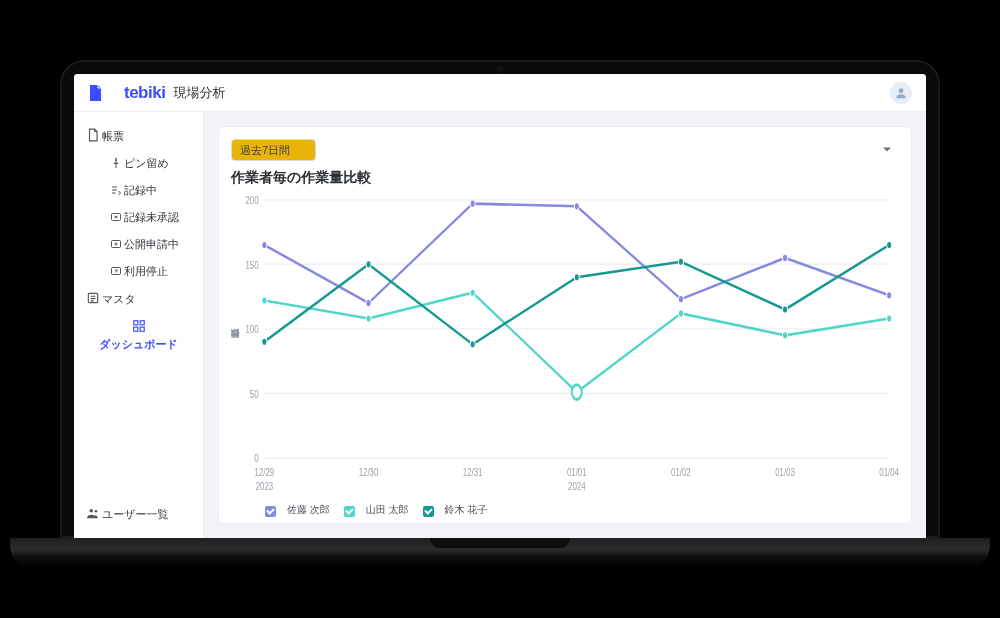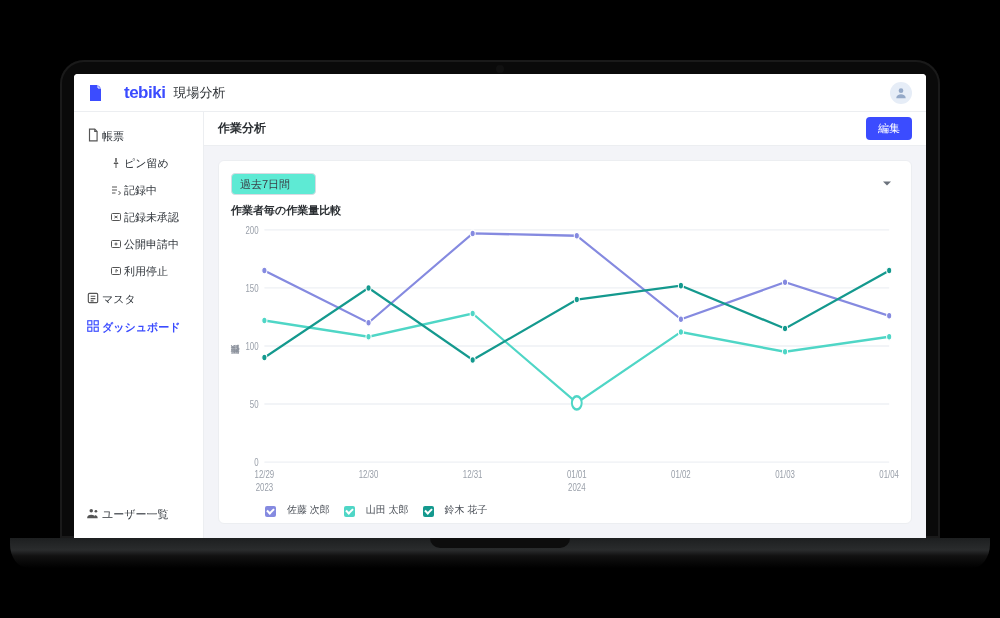--- a/index.html
+++ b/index.html
@@ -92,21 +92,21 @@
     color:#2f343a;
   }
   .side-item {
     display:flex; align-items:center;
     gap:2px;
     padding: 6px 12px;
     cursor:pointer;
     white-space:nowrap;
   }
   .side-item.sub { padding-left: 36px; }
-  .side-item.active { color:#3b4cff; font-weight:600; }
+  .side-item.active { color:#3b4cff; font-weight:600;flex-direction:column; }
   .side-item svg { flex:0 0 14px; }
   .side-spacer { flex:1; }
 
   .main {
     flex:1;
     background:#f3f4f8;
     display:flex; flex-direction:column;
     min-width:0;
   }
   .page-head {
@@ -134,32 +134,32 @@
     border:1px solid #eceef1;
     height: 100%;
     display:flex; flex-direction:column;
     padding: 12px 12px 6px 12px;
   }
   .period-select {
     font-size:11px;
     border:1px solid #d7dbe2;
     border-radius:4px;
     padding:4px 24px 4px 8px;
-    background:#5eead4;
+    background:#eab308;
     color:#3a3f47;
     cursor:pointer;
     appearance:none;
     position:relative;
   }
   .period-wrap { position:relative; display:inline-block; margin-bottom:8px; }
   .period-wrap::after {
     content:""; position:absolute; right:8px; top:50%; transform:translateY(-30%);
     border:4px solid transparent; border-top-color:#6b727c;
   }
-  .chart-title { font-size:11px; font-weight:600; color:#2b2f33; margin-bottom:4px; }
+  .chart-title { font-size:14px; font-weight:600; color:#2b2f33; margin-bottom:4px; }
   .chart-wrap { flex:1; position:relative; }
   .chart-svg { width:100%; height:100%; }
   .y-axis-label {
     position:absolute;
     left: -2px; top: 50%;
     transform: translateY(-50%) rotate(180deg);
     writing-mode: vertical-rl;
     font-size:9px; color:#8a909b;
   }
   .tooltip {
@@ -273,24 +273,20 @@
               <span><svg width="14" height="14" viewBox="0 0 24 24" fill="#555">
                     <circle cx="9" cy="8" r="3"></circle>
                     <circle cx="17" cy="9" r="2.3"></circle>
                     <path d="M2 20c0-3 3-5 7-5s7 2 7 5v1H2zM15 16c2 0 5 1 5 4v1h-4"></path>
                   </svg></span>
               <span>ユーザー一覧</span>
             </div>
           </div>
 
           <div class="main">
-            <div class="page-head">
-              <div class="page-title">作業分析</div>
-              <button class="edit-btn">編集</button>
-            </div>
             <div class="content">
               <div class="card">
                 <div class="period-wrap">
                   <select class="period-select">
                     <option>過去7日間</option>
                   </select>
                 </div>
                 <div class="chart-title">作業者毎の作業量比較</div>
                 <div class="chart-wrap">
                   <div class="y-axis-label">操作回数</div>

